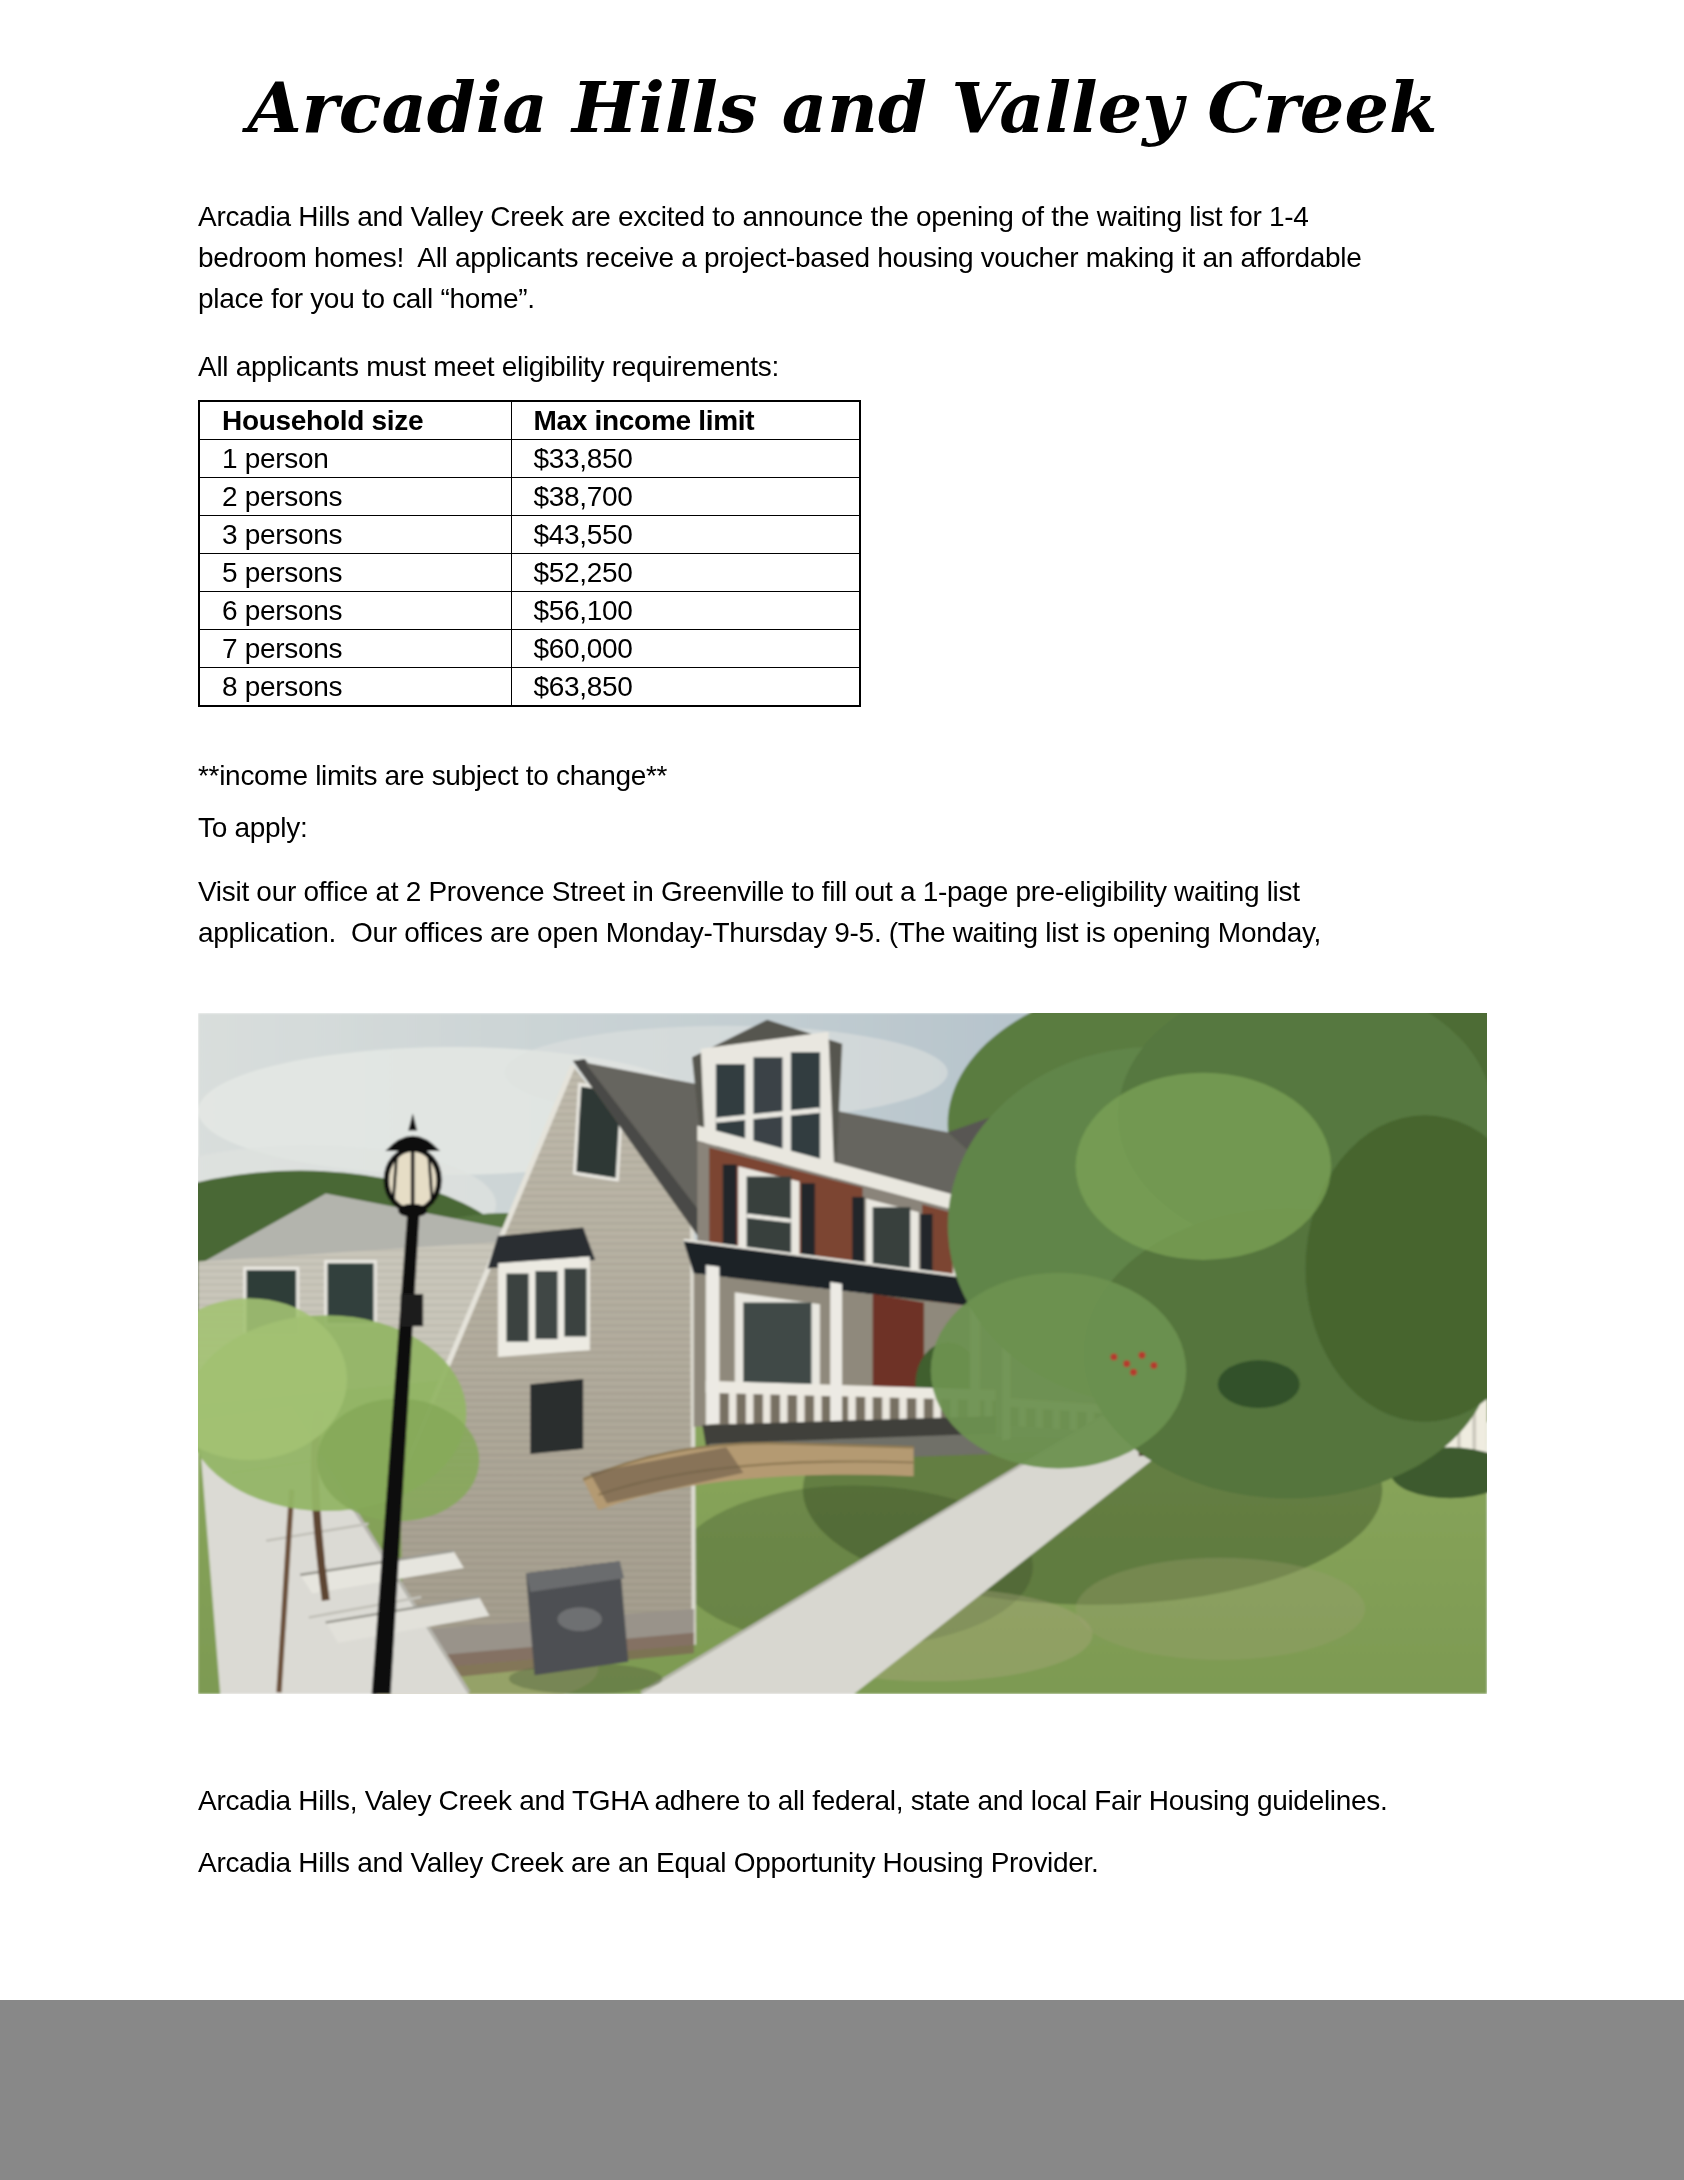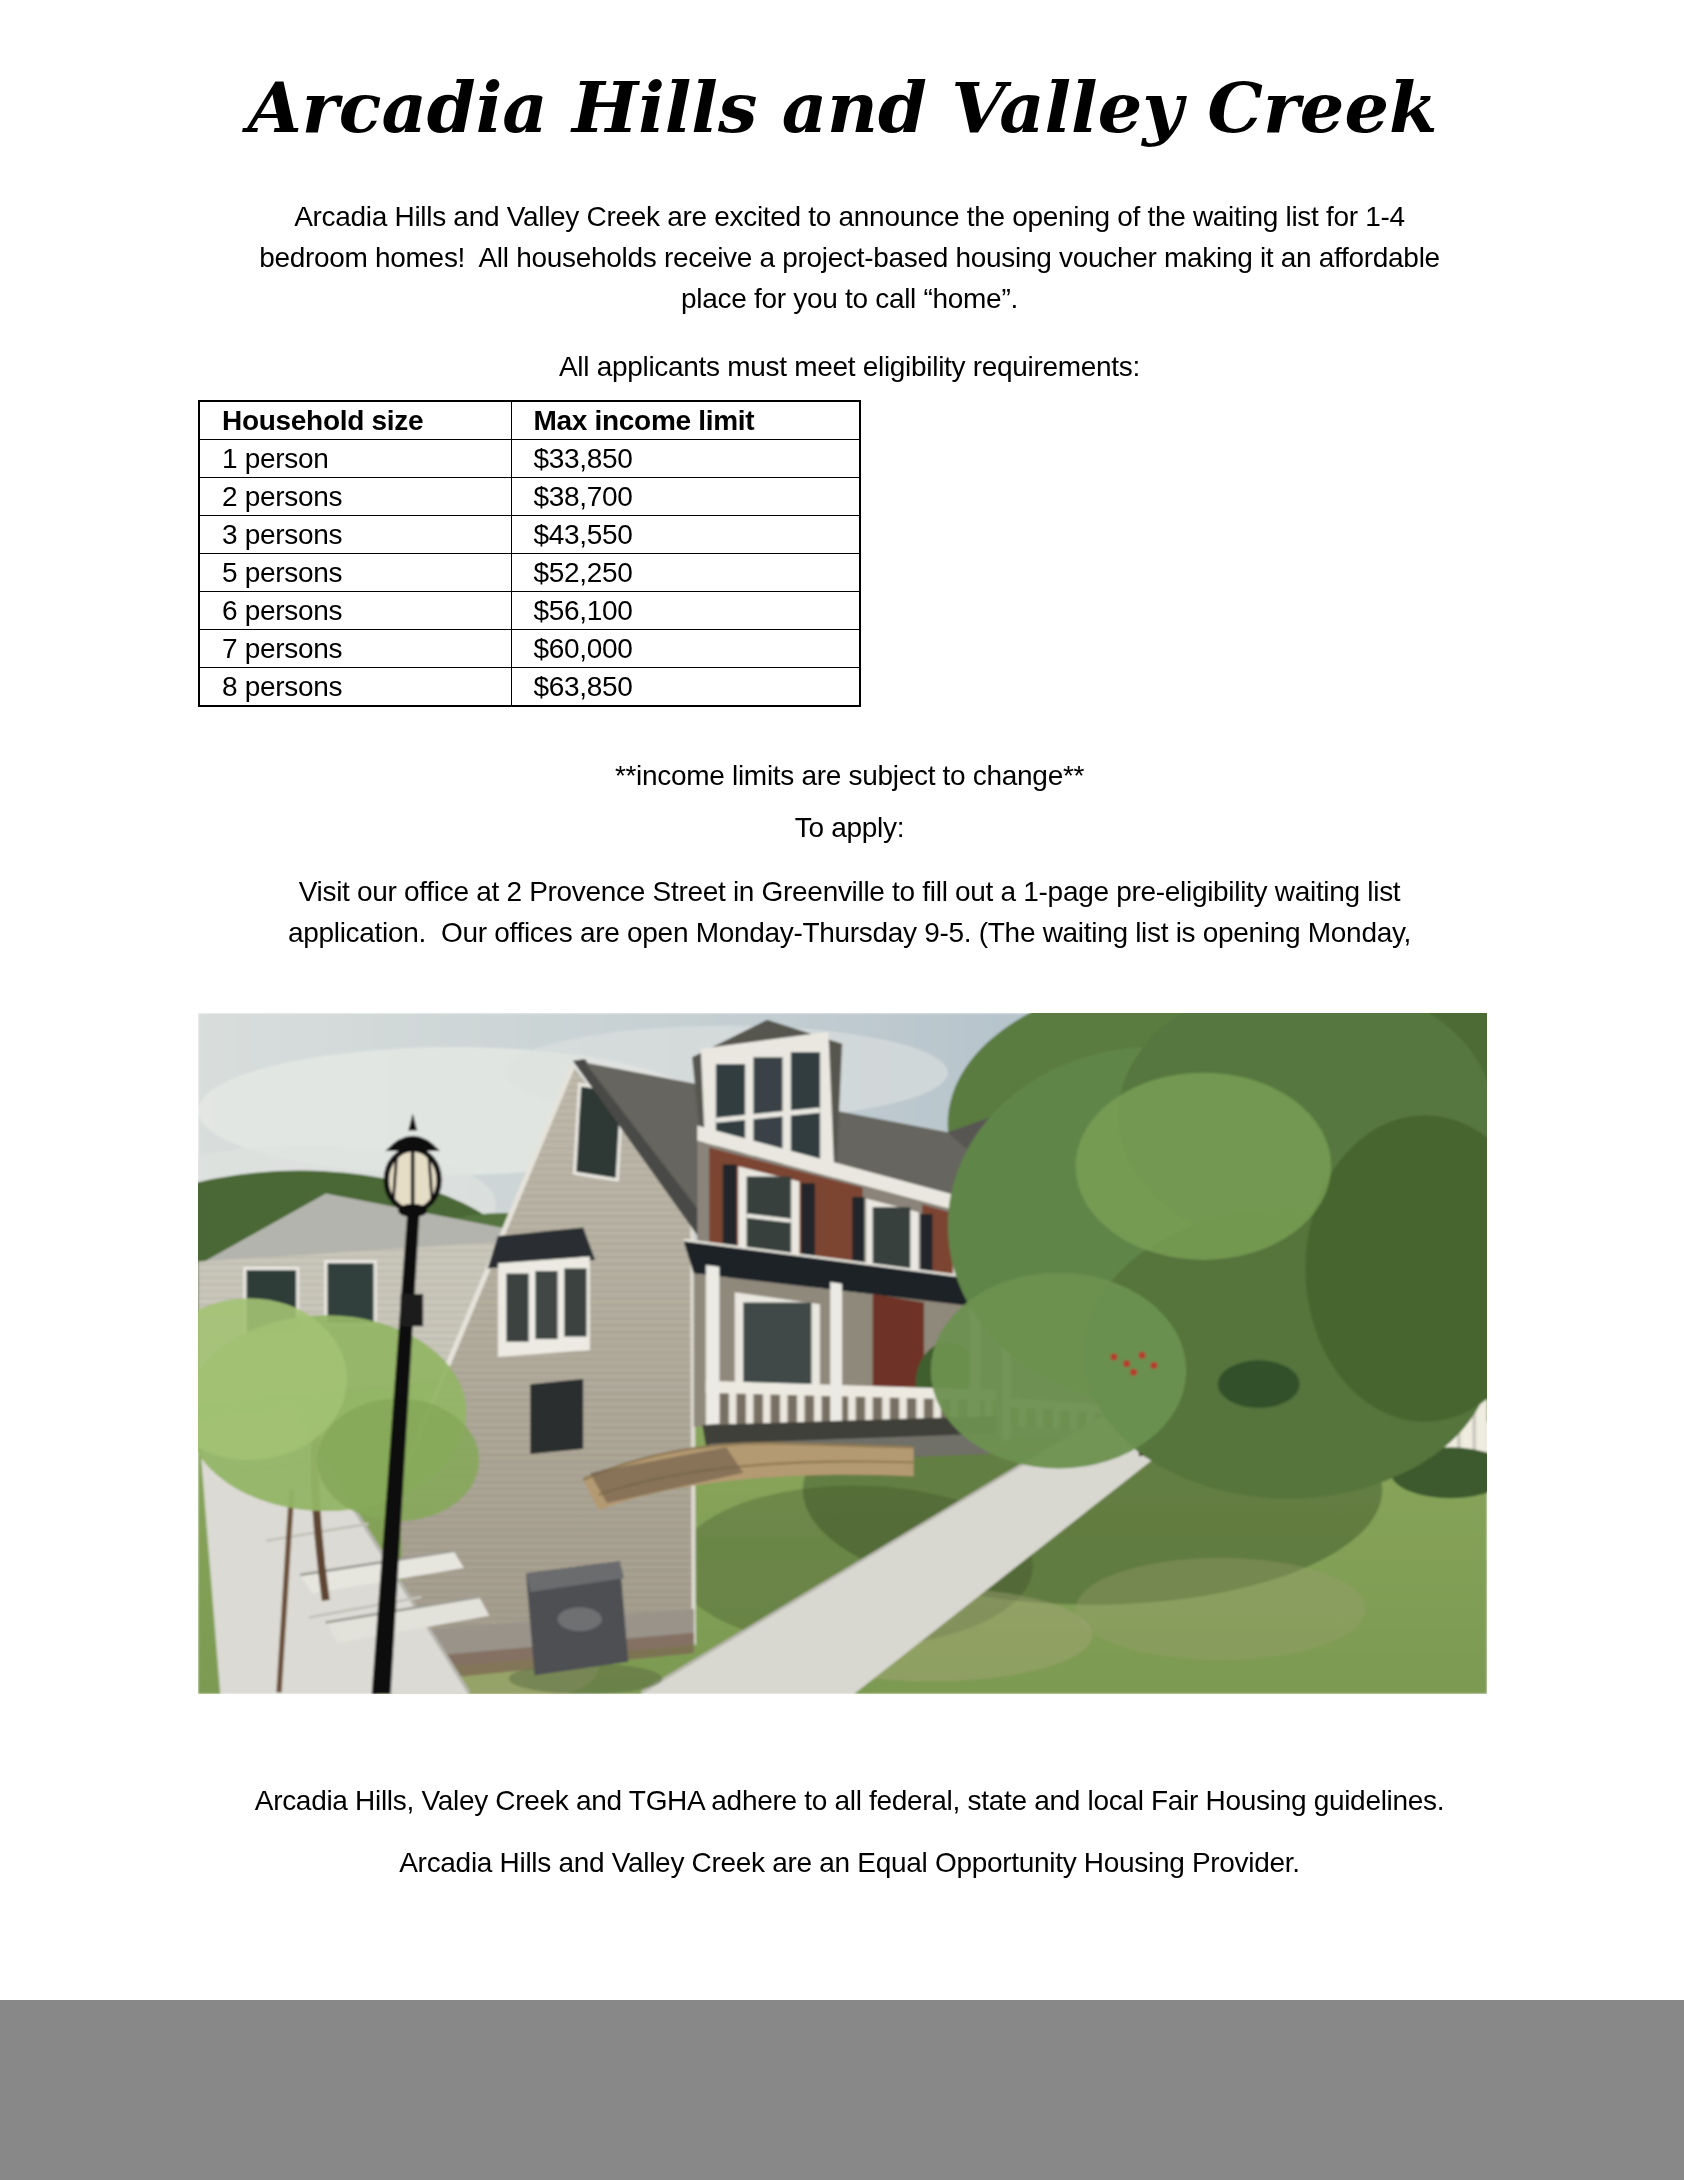--- a/index.html
+++ b/index.html
@@ -2,21 +2,21 @@
 <html style="font-size:13.6px"><head>
 <meta charset="utf-8">
 <style>
   html,body{margin:0;padding:0;background:#888;}
   .page{position:relative;width:1685px;height:2000px;background:#ffffff;overflow:hidden;
         font-family:"Liberation Sans",sans-serif;color:#000;}
   .title{position:absolute;top:66px;left:0;width:100%;margin:0;text-align:center;
          font-family:"DejaVu Serif",serif;font-style:italic;font-weight:700;font-size:70px;
          letter-spacing:0px;}
   .doc-text{font-size:28px;letter-spacing:-0.3px;color:#000;}
-  .para{position:absolute;left:198px;width:1303px;text-align:center;}
+  .para{position:absolute;left:198px;width:1303px;}
   .line{white-space:pre;line-height:41px;}
   .income-table{position:absolute;left:198px;top:400px;border-collapse:collapse;
                 border:2.6px solid #000;table-layout:fixed;}
   .income-table th,.income-table td{border:1.7px solid #000;height:37px;padding:0 0 0 22px;
       text-align:left;vertical-align:middle;font-size:28px;letter-spacing:-0.3px;white-space:pre;}
   .income-table th{font-weight:700;}
   .col-size{width:312px;}
   .col-limit{width:349px;}
   .photo{position:absolute;left:198px;top:1013px;width:1289px;height:681px;overflow:hidden;}
   .photo svg{display:block;width:100%;height:100%;}
@@ -27,21 +27,21 @@
 </style>
 </head>
 <body>
 
 <div class="page">
 
   <h1 class="title">Arcadia Hills and Valley Creek</h1>
 
   <div class="para doc-text" style="top:196px">
     <div class="line">Arcadia Hills and Valley Creek are excited to announce the opening of the waiting list for 1-4</div>
-    <div class="line">bedroom homes!  All households receive a project-based housing voucher making it an affordable</div>
+    <div class="line">bedroom homes!  All applicants receive a project-based housing voucher making it an affordable</div>
     <div class="line">place for you to call “home”.</div>
   </div>
 
   <div class="para doc-text" style="top:346px">
     <div class="line">All applicants must meet eligibility requirements:</div>
   </div>
 
   <table class="income-table">
     <colgroup>
         <col class="col-size">

